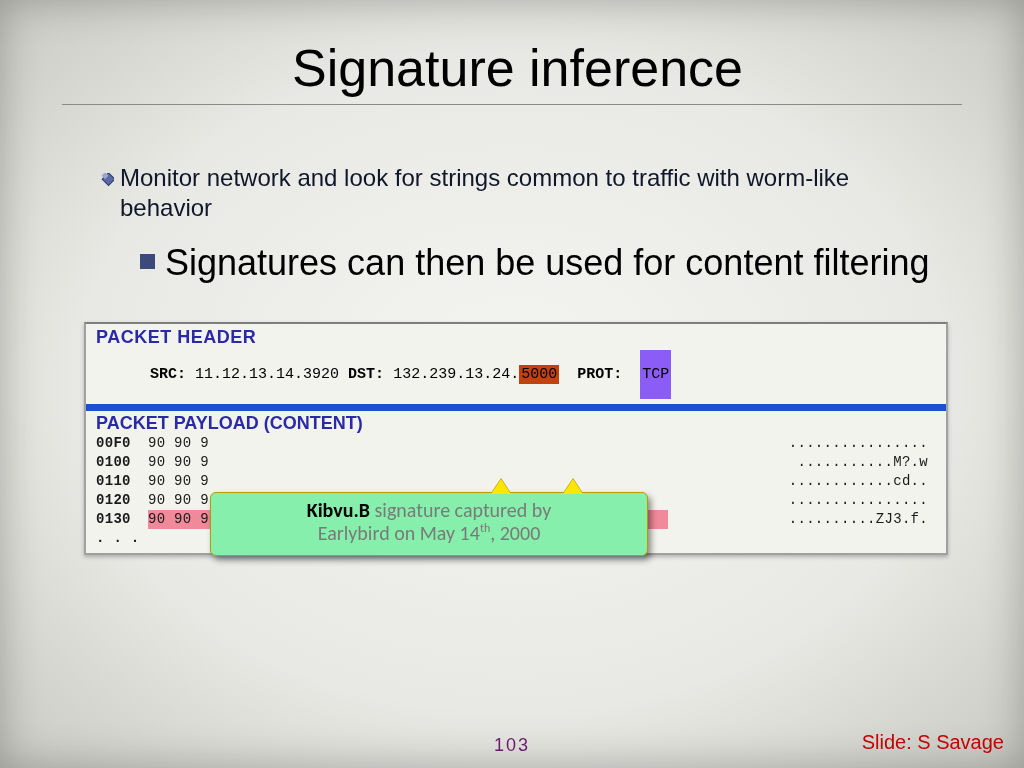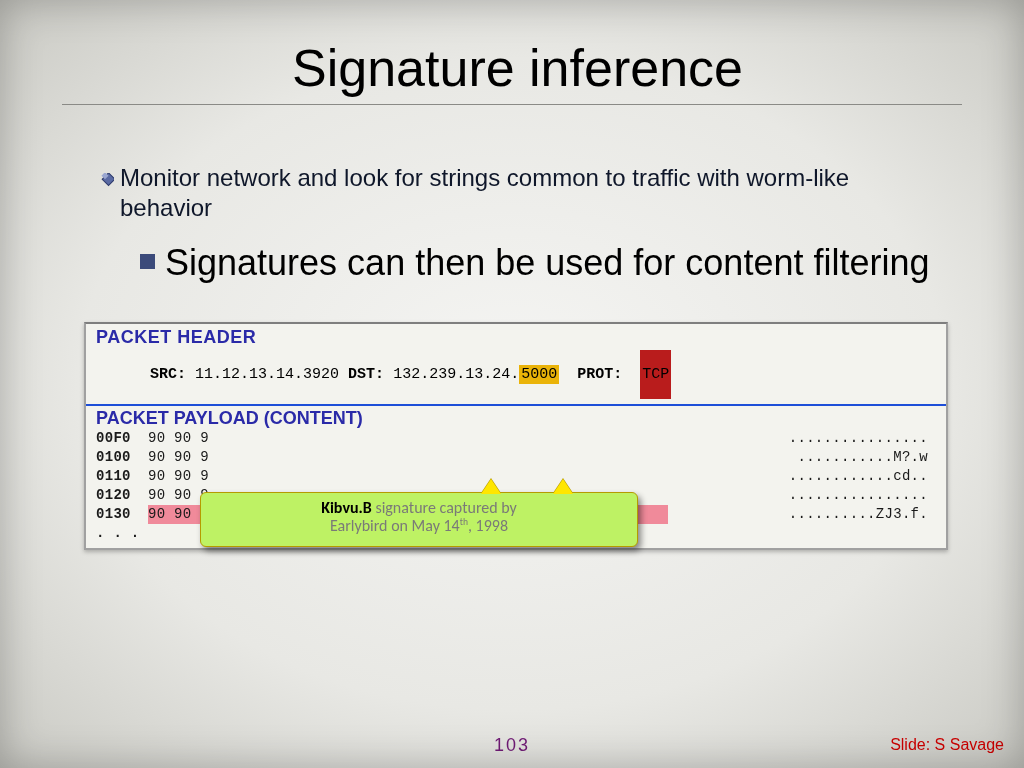--- a/index.html
+++ b/index.html
@@ -7,39 +7,39 @@
   .inner-shadow{position:absolute;inset:0;box-shadow:inset 0 0 40px rgba(0,0,0,.25);pointer-events:none}
   .title{font-size:52px;text-align:center;margin:38px 0 6px 11px;color:#000;font-weight:400}
   .hr{height:1px;background:#8a8a86;margin:0 62px}
   .content{margin:58px 92px 0 96px}
   .b1{display:flex;align-items:flex-start;font-size:24px;line-height:1.25;color:#0f172a}
   .diamond{flex:0 0 auto;margin:10px 6px 0 0;position:relative;width:18px;height:18px}
   .diamond svg{display:block}
   .b2{display:flex;align-items:flex-start;font-size:36px;line-height:1.28;color:#000;margin:17px 0 0 44px}
   .square{flex:0 0 auto;width:15px;height:15px;background:#3b4a7a;margin:14px 10px 0 0}
   .packet{margin:36px 76px 0 84px;border:2px solid #a0a0a0;border-top:2px solid #7e7e7e;font-family:"Courier New",Courier,monospace;background:#f3f3ee;position:relative;box-shadow:0 2px 4px rgba(0,0,0,.25)}
-  .ph-top{border-bottom:2px solid #1d4ed8}
+  .ph-top{border-bottom:7px solid #1d4ed8}
   .ph-title{font-family:Arial,Helvetica,sans-serif;font-weight:bold;color:#2a2aa8;font-size:18px;padding:3px 10px 0 10px;letter-spacing:.5px}
   .ph-line{font-size:15px;padding:1px 10px 4px 10px;color:#000;position:relative;white-space:pre}
-  .hl{background:#eab308;padding:1px 2px}
-  .hl2{background:#b91c1c;padding:16px 2px}
+  .hl{background:#c2410c;padding:1px 2px}
+  .hl2{background:#8b5cf6;padding:16px 2px}
   .pp-title{font-family:Arial,Helvetica,sans-serif;font-weight:bold;color:#2a2aa8;font-size:18px;padding:2px 10px 0 10px}
   .hexwrap{position:relative;padding:0 10px 6px 10px}
   .hexrow{font-size:14px;white-space:pre;line-height:1.35;color:#1a1a1a;letter-spacing:.3px;display:flex}
   .offset{font-weight:bold;display:inline-block;width:52px}
   .bytes{display:inline-block;width:520px}
   .ascii{display:inline-block;margin-left:auto;padding-right:8px}
   .hlrow .bytes{background:#f08a9a}
-  .callout{position:absolute;left:200px;top:492px;width:408px;background:#bef264;border:1.5px solid #b59b00;border-radius:6px;box-shadow:3px 4px 6px rgba(0,0,0,.45);padding:6px 14px 10px 14px;font-family:Calibri,Arial,sans-serif;font-size:16px;color:#7a7a78;text-align:center;line-height:1.15}
+  .callout{position:absolute;left:210px;top:492px;width:408px;background:#86efac;border:1.5px solid #b59b00;border-radius:6px;box-shadow:3px 4px 6px rgba(0,0,0,.45);padding:6px 14px 10px 14px;font-family:Calibri,Arial,sans-serif;font-size:20px;color:#7a7a78;text-align:center;line-height:1.15}
   .callout b{color:#000;font-weight:bold}
   .callout sup{font-size:.6em}
   .callout .p1,.callout .p2{position:absolute;top:-14px;width:0;height:0;border-left:10px solid transparent;border-right:10px solid transparent;border-bottom:15px solid #ffe600;filter:drop-shadow(0 -1px 0 #b59b00)}
   .callout .p1{left:280px}
   .callout .p2{left:352px}
-  .credit{position:absolute;right:20px;bottom:14px;font-size:16px;color:#cc0000}
+  .credit{position:absolute;right:20px;bottom:14px;font-size:20px;color:#cc0000}
   .pagecut{position:absolute;left:50%;bottom:12px;transform:translateX(-50%);font-size:18px;color:#701a75;letter-spacing:2px}
 </style>
 </head>
 <body>
 
 <div class="title">Signature inference</div>
 <div class="hr"></div>
 
 <div class="content">
   <div class="b1">
@@ -72,18 +72,18 @@
     <div class="hexrow"><span class="offset">0120</span><span class="bytes">90 90 9</span><span class="ascii">................</span></div>
     <div class="hexrow hlrow"><span class="offset">0130</span><span class="bytes">90 90 90 90 90 90 90 90 EB 10 5A 4A 33 C9 66 B9</span><span class="ascii">..........ZJ3.f.</span></div>
     <div class="hexrow"><span class="offset">. . .</span><span class="bytes"></span><span class="ascii"></span></div>
   </div>
 </div>
 
 <div class="callout">
   <div class="p1"></div>
   <div class="p2"></div>
   <div><b>Kibvu.B</b><span> signature captured by</span></div>
-  <div><span>Earlybird on May 14</span><sup>th</sup><span>, 1998</span></div>
+  <div><span>Earlybird on May 14</span><sup>th</sup><span>, 2000</span></div>
 </div>
 
 <div class="pagecut">103</div>
 <div class="credit">Slide: S Savage</div>
 <div class="inner-shadow"></div>
 
 </body></html>

